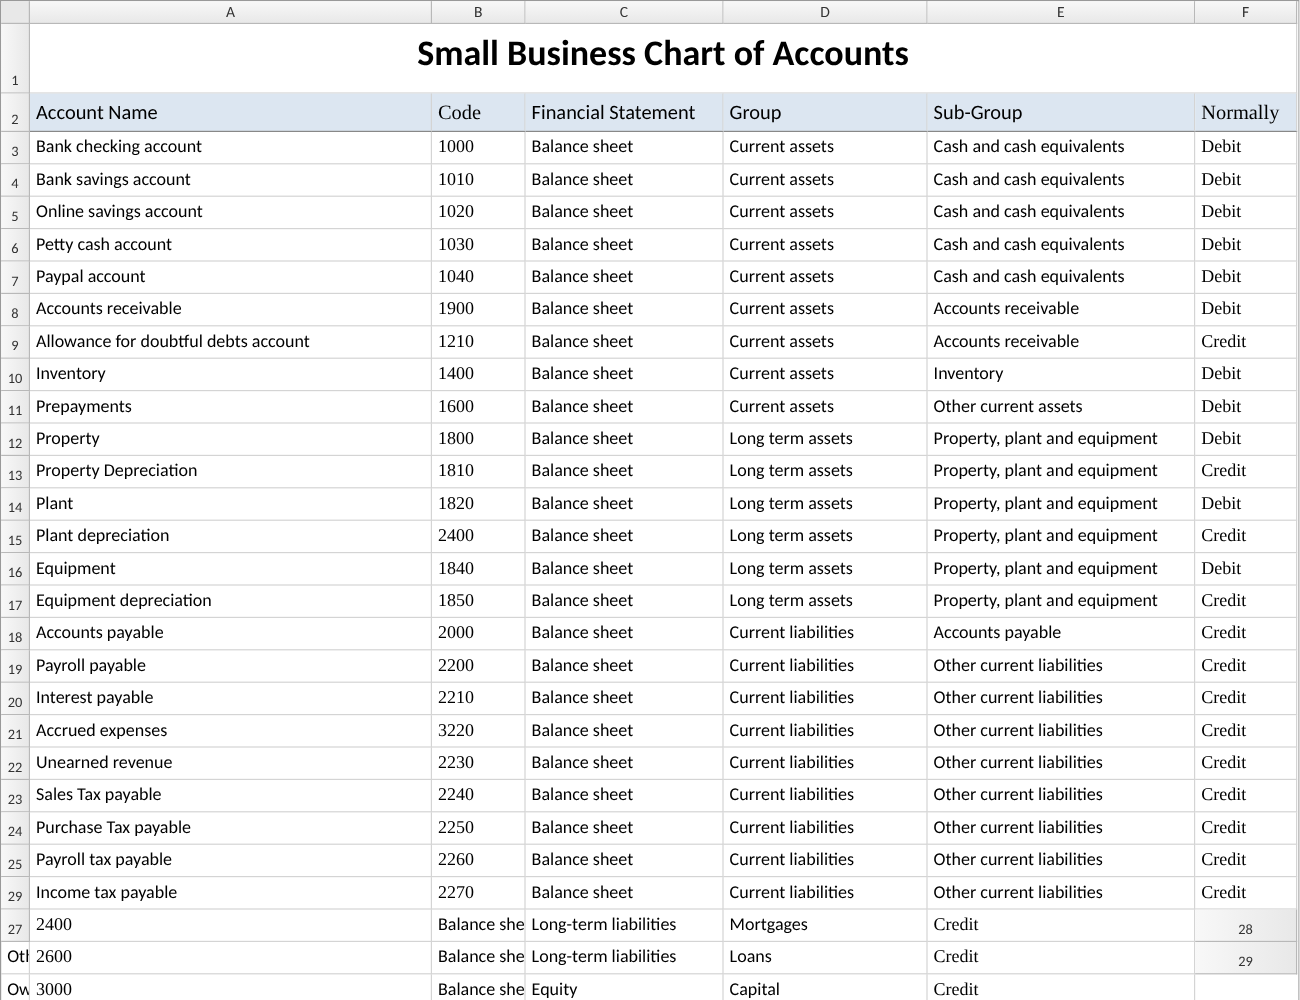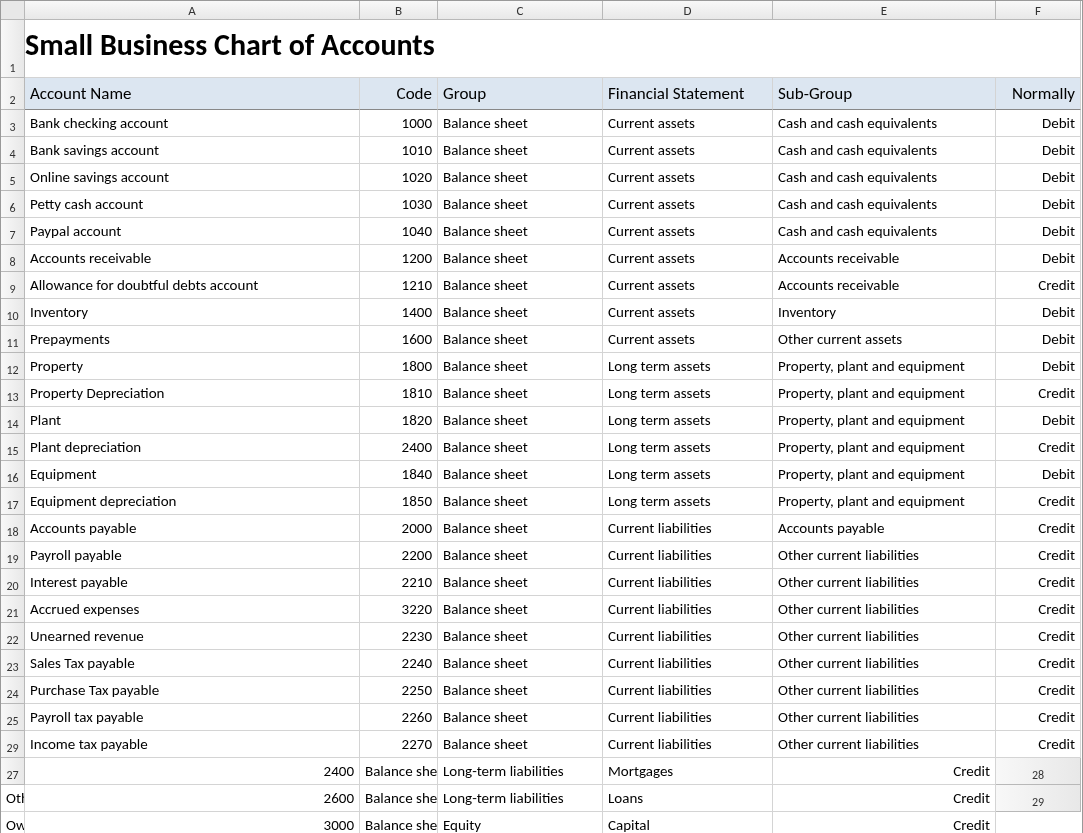--- a/index.html
+++ b/index.html
@@ -52,55 +52,56 @@
       padding: 4px 5px;
       font-size: 15px;
       height: 27px;
       line-height: 19px;
       overflow: hidden;
       white-space: nowrap;
     }
     .title-cell {
       font-size: 30px;
       font-weight: bold;
-      text-align: left;
+      text-align: center;
       line-height: 50px;
       grid-column: 2 / 8;
       border-right: 1px solid #d4d4d4;
       border-bottom: 1px solid #d4d4d4;
     }
     .header-cell {
       background: #dce6f1;
       font-size: 17px;
       height: 32px;
       line-height: 24px;
       border-bottom: 1px solid #888;
     }
     .center {
-      text-align: right;
+      text-align: left;
+      font-family: Liberation Serif, serif;
     }
   </style>
 </head>
 <body>
 
 <div class="spreadsheet" id="grid">
     <div class="corner"></div>
     <div class="col-header">A</div>
     <div class="col-header">B</div>
     <div class="col-header">C</div>
     <div class="col-header">D</div>
     <div class="col-header">E</div>
     <div class="col-header">F</div>
     <div class="row-header" style="height: 58px;">1</div>
     <div class="title-cell">Small Business Chart of Accounts</div>
     <div class="row-header" style="height:32px">2</div>
     <div class="cell header-cell">Account Name</div>
     <div class="cell header-cell center">Code</div>
+    <div class="cell header-cell">Financial Statement</div>
     <div class="cell header-cell">Group</div>
-    <div class="cell header-cell">Financial Statement</div>
     <div class="cell header-cell">Sub-Group</div>
     <div class="cell header-cell center">Normally</div>
     <div class="row-header">3</div>
     <div class="cell">Bank checking account</div>
     <div class="cell center">1000</div>
     <div class="cell">Balance sheet</div>
     <div class="cell">Current assets</div>
     <div class="cell">Cash and cash equivalents</div>
     <div class="cell center">Debit</div>
     <div class="row-header">4</div>
@@ -126,21 +127,21 @@
     <div class="cell center">Debit</div>
     <div class="row-header">7</div>
     <div class="cell">Paypal account</div>
     <div class="cell center">1040</div>
     <div class="cell">Balance sheet</div>
     <div class="cell">Current assets</div>
     <div class="cell">Cash and cash equivalents</div>
     <div class="cell center">Debit</div>
     <div class="row-header">8</div>
     <div class="cell">Accounts receivable</div>
-    <div class="cell center">1200</div>
+    <div class="cell center">1900</div>
     <div class="cell">Balance sheet</div>
     <div class="cell">Current assets</div>
     <div class="cell">Accounts receivable</div>
     <div class="cell center">Debit</div>
     <div class="row-header">9</div>
     <div class="cell">Allowance for doubtful debts account</div>
     <div class="cell center">1210</div>
     <div class="cell">Balance sheet</div>
     <div class="cell">Current assets</div>
     <div class="cell">Accounts receivable</div>

